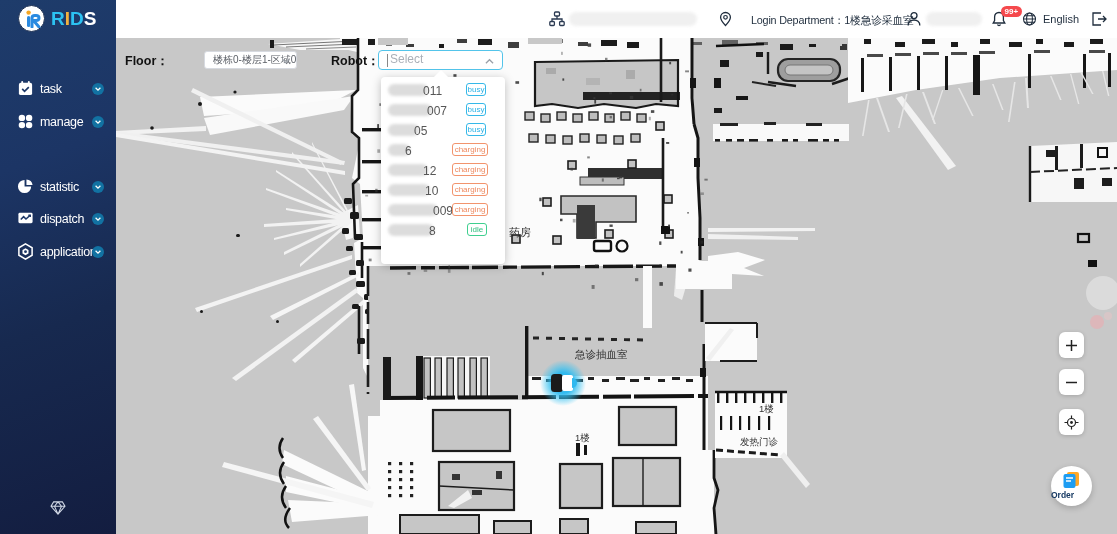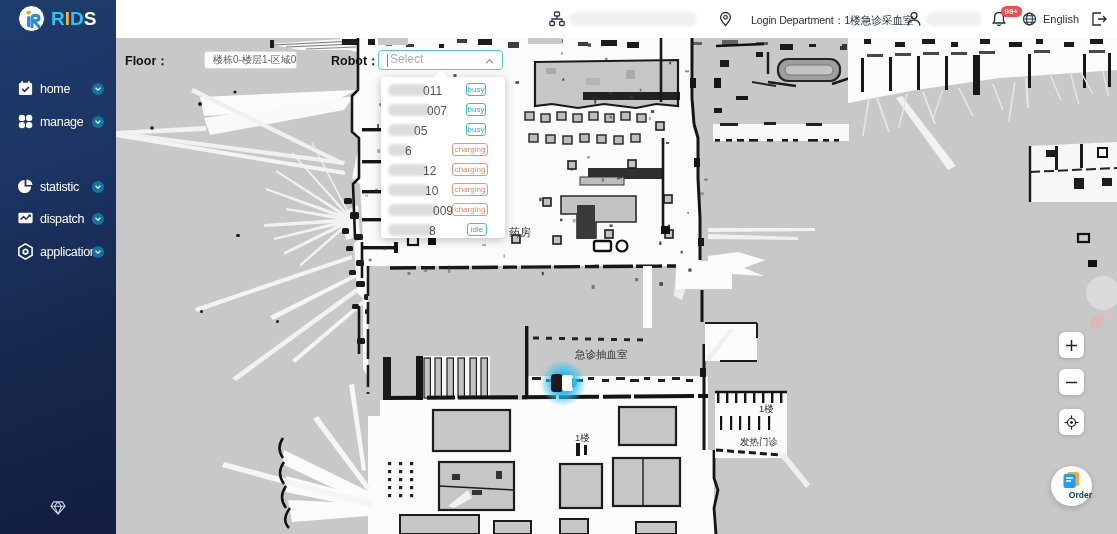--- a/index.html
+++ b/index.html
@@ -32,32 +32,32 @@
 #badge{position:absolute;left:885px;top:6px;background:#f5494d;color:#fff;font-size:8px;font-weight:bold;border-radius:6px;padding:1px 3.5px;line-height:9px}
 
 #map{position:absolute;left:116px;top:38px;width:1001px;height:496px;background:#c8c8c8}
 
 .sellabel{position:absolute;font-size:12.5px;font-weight:bold;color:#111}
 #floorsel{position:absolute;left:204px;top:51px;width:93px;height:18px;background:#fff;border:1px solid #d7dae0;border-radius:3px;font-size:10px;color:#5b5f66;line-height:16px;padding-left:8px;white-space:nowrap;overflow:hidden}
 #floorsel .ch{position:absolute;right:6px;top:5px;width:8px;height:8px}
 #robotsel{position:absolute;left:378px;top:50px;width:125px;height:20px;background:#fff;border:1.5px solid #53c4ea;border-radius:4px;font-size:12px;color:#aab0b8;line-height:17px;padding-left:9px}
 #robotsel .caret{position:absolute;left:8px;top:3px;width:1px;height:13px;background:#888}
 #robotsel .ch{position:absolute;right:8px;top:6px;width:9px;height:9px}
-#dropdown{position:absolute;left:381px;top:77px;width:124px;height:161px;background:#fff;border-radius:4px;box-shadow:0 2px 10px rgba(0,0,0,.25)}
+#dropdown{position:absolute;left:381px;top:77px;width:124px;height:187px;background:#fff;border-radius:4px;box-shadow:0 2px 10px rgba(0,0,0,.25)}
 #dropdown .notch{position:absolute;left:55px;top:-5px;width:10px;height:10px;background:#fff;transform:rotate(45deg)}
 .drow{position:absolute;left:0;width:124px;height:20px}
 .drow .nm{position:absolute;left:7px;top:4px;height:12px;border-radius:6px;background:#dcdcdc;filter:blur(1.8px)}
 .drow .dg{position:absolute;top:3.5px;font-size:12px;color:#565656}
 .chip{position:absolute;top:3px;height:13px;border-radius:3px;font-size:8px;line-height:12px;text-align:center;background:#fff}
 .chip.busy{width:20px;left:85px;border:1.2px solid #35b8e8;color:#2cb2e6}
 .chip.chg{width:36px;left:71px;border:1.2px solid #f2946d;color:#ee8a60}
 .chip.idle{width:20px;left:86px;border:1.2px solid #3fcf8f;color:#2fbf7f}
 
 .mapbtn{position:absolute;left:1059px;width:25px;height:26px;background:#fff;border-radius:6px;box-shadow:0 1px 4px rgba(0,0,0,.18);display:flex;align-items:center;justify-content:center;color:#222}
-#orderbtn{position:absolute;left:1051px;top:466px;width:41px;height:40px;background:#fff;border-radius:50%;box-shadow:0 2px 6px rgba(0,0,0,.2);text-align:right}
+#orderbtn{position:absolute;left:1051px;top:466px;width:41px;height:40px;background:#fff;border-radius:50%;box-shadow:0 2px 6px rgba(0,0,0,.2);text-align:left}
 #orderbtn .t{position:absolute;left:0;width:41px;top:24px;font-size:8.5px;font-weight:bold;color:#173a63}
 </style></head>
 <body>
 <div id="app">
 
 <div id="sidebar">
 
   <div id="logo">
     <div class="circ"></div>
     <svg class="rmark" width="16" height="18" viewBox="0 0 16 18">
@@ -69,21 +69,21 @@
   </div>
 
 
   <div class="navrow" style="top:73px">
     <div class="ic"><svg viewBox="0 0 18 18">
             <rect x="2" y="3" width="14" height="13" rx="2" fill="#fff"></rect>
             <rect x="4.5" y="1" width="2" height="3.6" rx="1" fill="#fff"></rect>
             <rect x="11.5" y="1" width="2" height="3.6" rx="1" fill="#fff"></rect>
             <path d="M5.5,9.5 L8,12 L12.5,7.5" fill="none" stroke="#1d3868" stroke-width="1.8"></path>
           </svg></div>
-        <div class="tx">home</div>
+        <div class="tx">task</div>
     <div class="chev">
           <svg viewBox="0 0 10 10">
             <path d="M2,3.5 L5,6.5 L8,3.5" fill="none" stroke="#fff" stroke-width="1.6"></path>
           </svg>
         </div>
   </div>
 
   <div class="navrow" style="top:106px">
     <div class="ic"><svg viewBox="0 0 18 18">
             <g fill="#fff">

